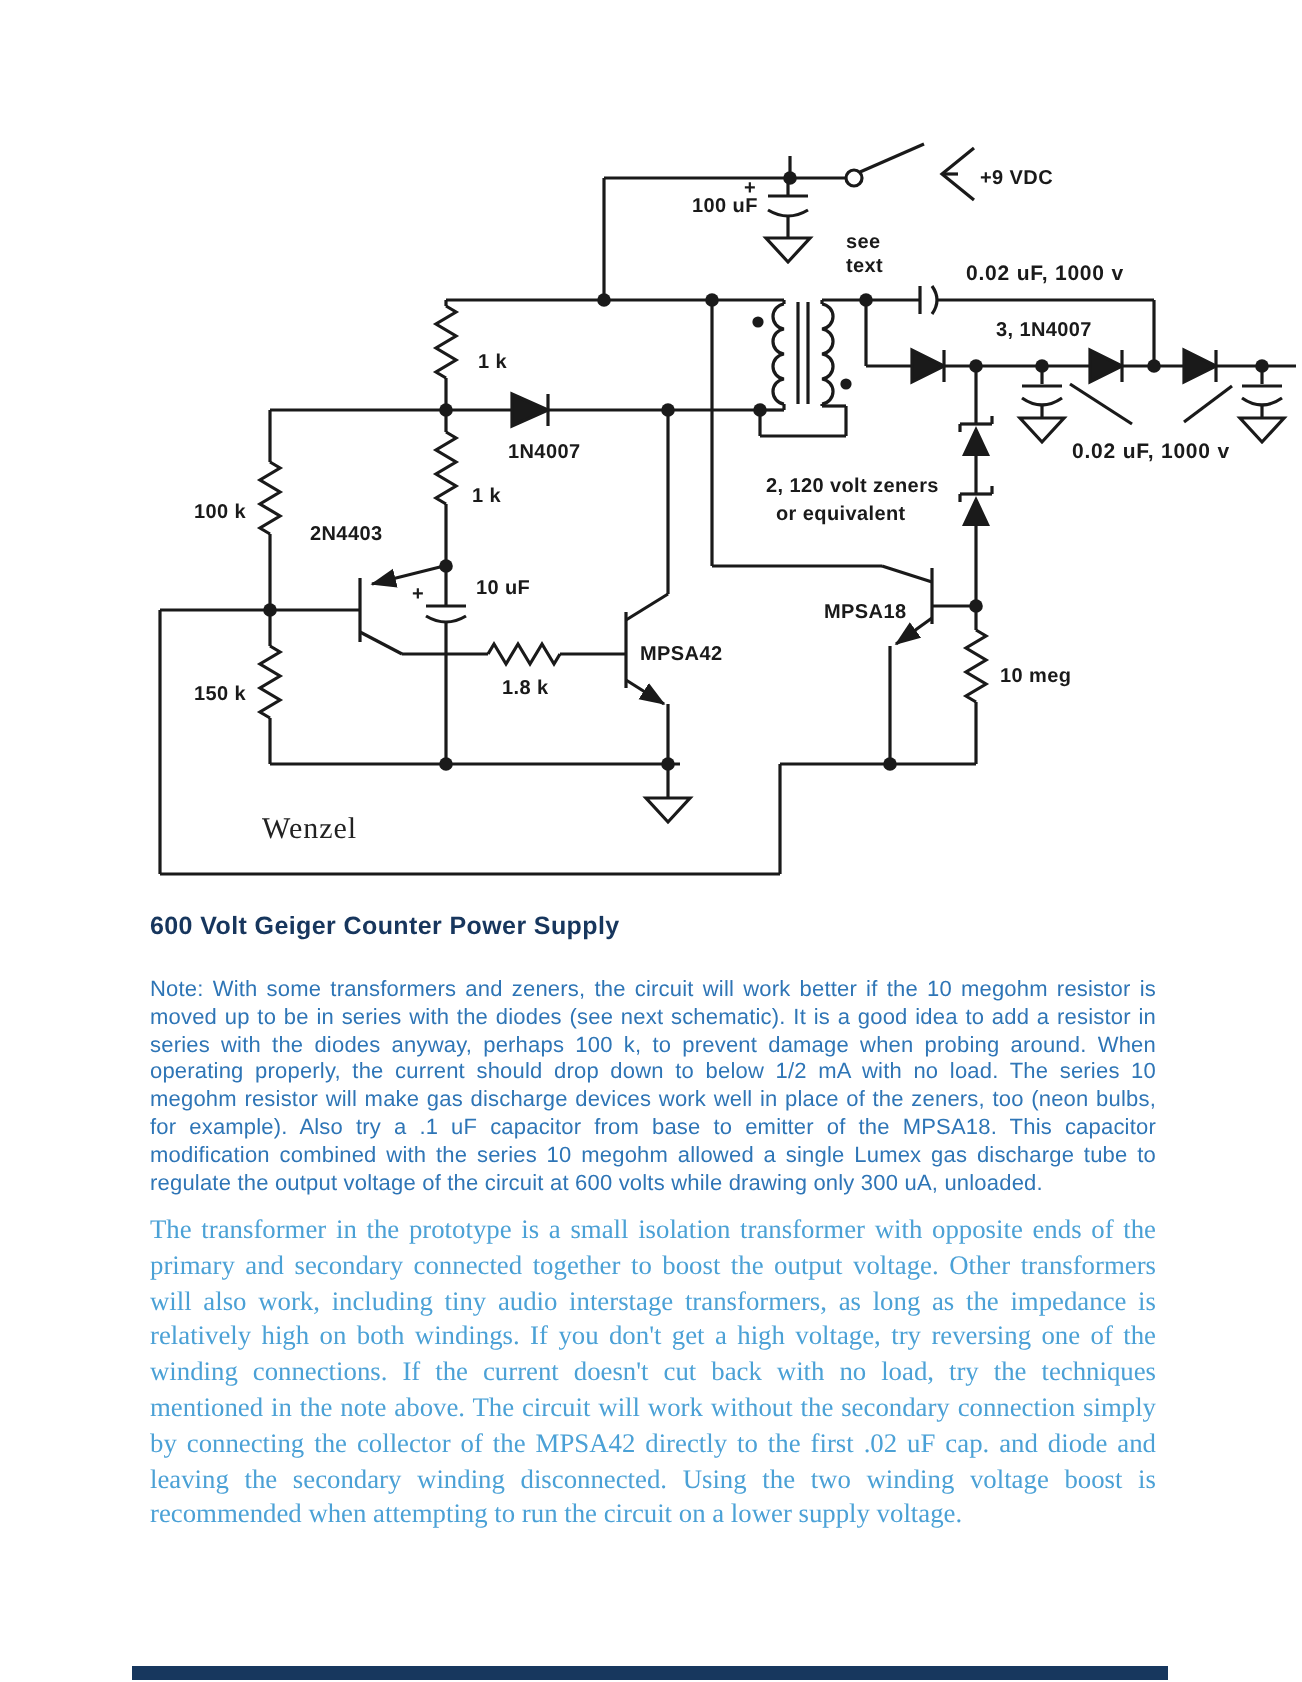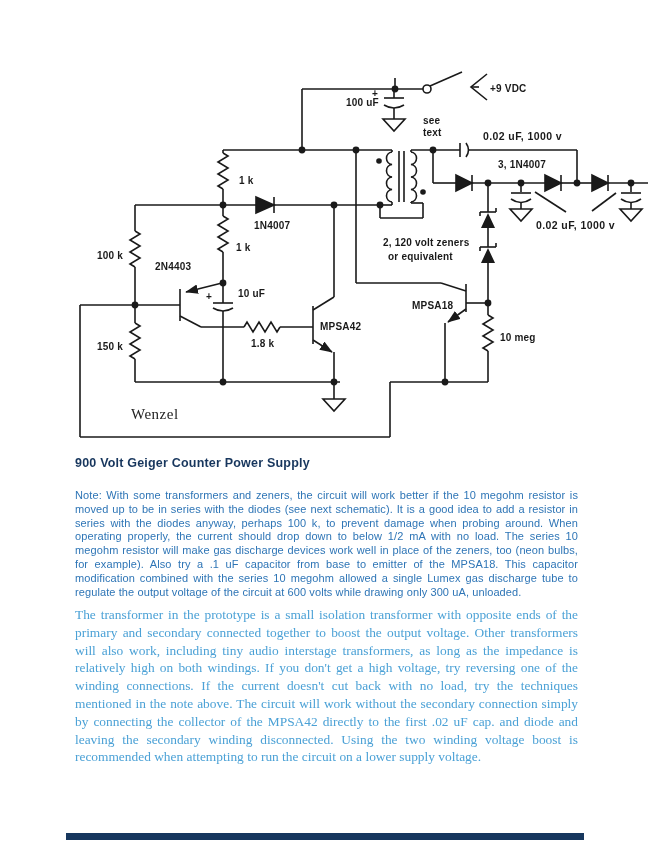--- a/index.html
+++ b/index.html
@@ -230,18 +230,18 @@
     <text x="251" y="347">1.8 k</text>
     <text x="320" y="330">MPSA42</text>
     <text x="97" y="350">150 k</text>
     <text x="383" y="246">2, 120 volt zeners</text>
     <text x="388" y="260">or equivalent</text>
     <text x="412" y="309">MPSA18</text>
     <text x="500" y="341">10 meg</text>
     <text x="131" y="419" class="credit">Wenzel</text>
   </svg>
 
-  <div class="doc-title">900 Volt Geiger Counter Power Supply</div>
+  <div class="doc-title">600 Volt Geiger Counter Power Supply</div>
   <div class="doc-note">Note: With some transformers and zeners, the circuit will work better if the 10 megohm resistor is moved up to be in series with the diodes (see next schematic). It is a good idea to add a resistor in series with the diodes anyway, perhaps 100 k, to prevent damage when probing around. When operating properly, the current should drop down to below 1/2 mA with no load. The series 10 megohm resistor will make gas discharge devices work well in place of the zeners, too (neon bulbs, for example). Also try a .1 uF capacitor from base to emitter of the MPSA18. This capacitor modification combined with the series 10 megohm allowed a single Lumex gas discharge tube to regulate the output voltage of the circuit at 600 volts while drawing only 300 uA, unloaded.</div>
   <div class="doc-body">The transformer in the prototype is a small isolation transformer with opposite ends of the primary and secondary connected together to boost the output voltage. Other transformers will also work, including tiny audio interstage transformers, as long as the impedance is relatively high on both windings. If you don't get a high voltage, try reversing one of the winding connections. If the current doesn't cut back with no load, try the techniques mentioned in the note above. The circuit will work without the secondary connection simply by connecting the collector of the MPSA42 directly to the first .02 uF cap. and diode and leaving the secondary winding disconnected. Using the two winding voltage boost is recommended when attempting to run the circuit on a lower supply voltage.</div>
   <div class="bottom-bar"></div>
 
 </div>
 
 </body></html>

